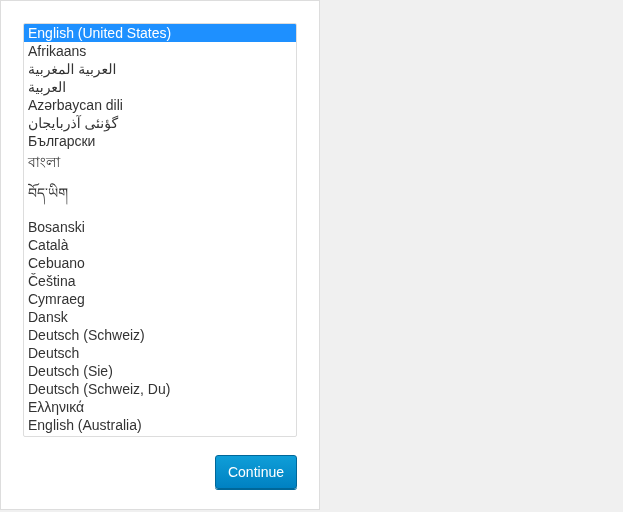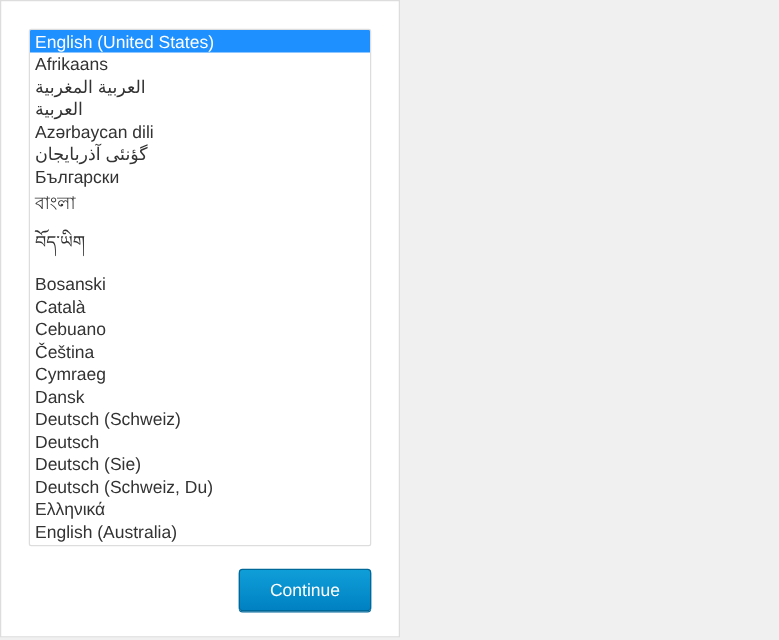--- a/index.html
+++ b/index.html
@@ -46,21 +46,21 @@
     .button-row {
       text-align: right;
       margin-top: 18px;
     }
     .continue-button {
       background: #0085ba;
       background: linear-gradient(to bottom, #0f9ed8, #0081c2);
       border: 1px solid #006799;
       color: #ffffff;
       font-size: 14px;
-      padding: 8px 24px;
+      padding: 8px 12px;
       border-radius: 3px;
       cursor: pointer;
       box-shadow: 0 1px 0 #006799;
     }
   </style>
 </head>
 <body>
 
 <div class="panel">
   <select class="language-select" size="21">

